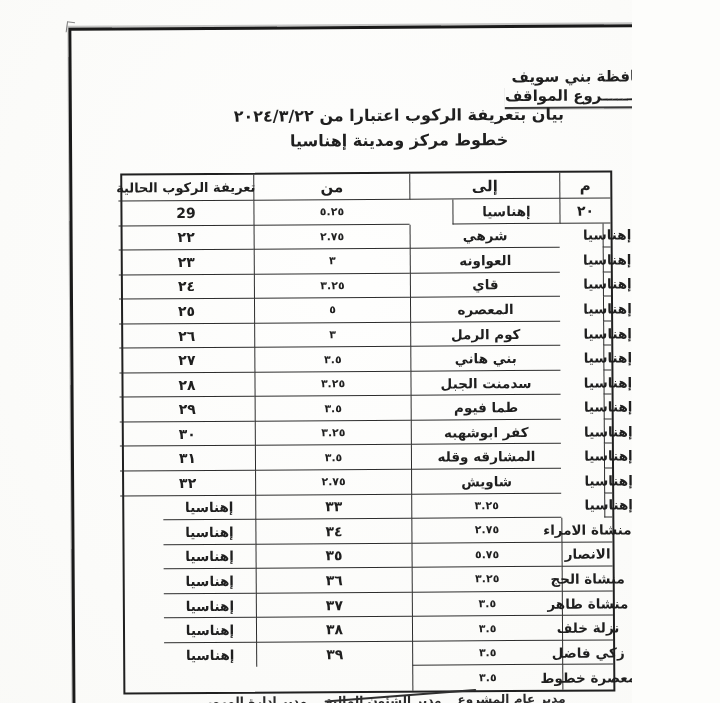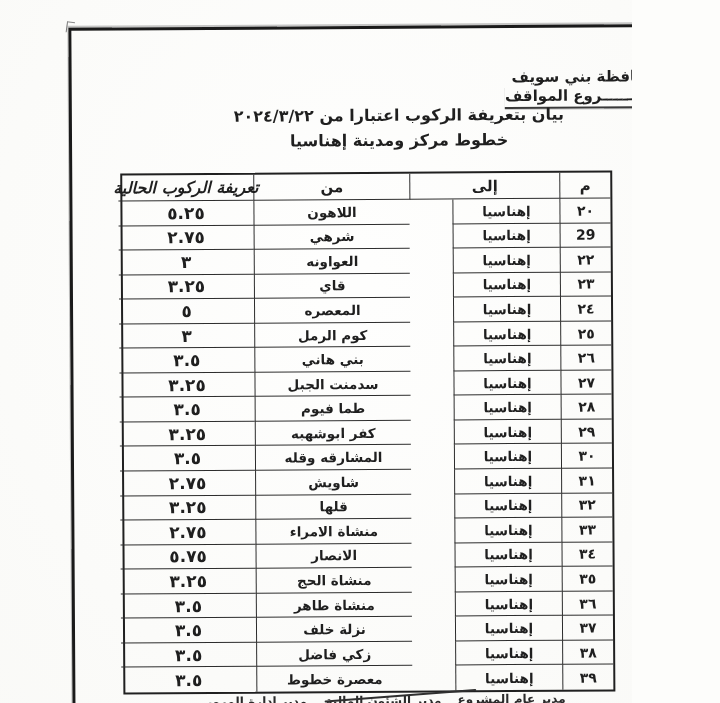--- a/index.html
+++ b/index.html
@@ -61,25 +61,25 @@
     display: flex; align-items: center; justify-content: center;
     border-left: 1.4px solid var(--line, #2d2d2d);
     border-bottom: 1.4px solid var(--line, #2d2d2d);
     font-weight: bold;
     white-space: nowrap;
     overflow: visible;
   }
   .c:nth-child(4n) { border-left: none; }           
   .c:nth-last-child(-n+4) { border-bottom: none; }  
   .hc { font-size: 15px; }
-  .hc.h-fare { font-size: 16px; font-style: italic; }
+  .hc.h-fare { font-size: 13px; }
   .c-num  { font-size: 14px; }
   .c-from { font-size: 13.5px; margin-left: 43px; }
   .c-to   { font-size: 13.5px; }
-  .c-fare { font-size: 17px; letter-spacing: 1px; }
+  .c-fare { font-size: 11px; letter-spacing: 1px; }
 
   .footer-frag {
     position: absolute; direction: rtl;
     font-size: 12px; font-weight: bold; color: #2b2b2b;
     white-space: nowrap;
   }
   .frag-right  { left: 455px; top: 693px; }
   .frag-middle { left: 323px; top: 694px; }
   .frag-left   { left: 203px; top: 694px; }
   .signature-stroke {
@@ -121,21 +121,20 @@
     </div>
 
     <div class="fare-table">
       <div class="c hc h-num">م</div>
       <div class="c hc h-to">إلى</div>
       <div class="c hc h-from">من</div>
       <div class="c hc h-fare">تعريفة الركوب الحالية</div>
 
     <div class="c c-num">٢٠</div>
         <div class="c c-from">إهناسيا</div>
-        <div class="c c-to">اللاهون</div>
         <div class="c c-fare">٥.٢٥</div>
         <div class="c c-num">29</div>
         <div class="c c-from">إهناسيا</div>
         <div class="c c-to">شرهي</div>
         <div class="c c-fare">٢.٧٥</div>
         <div class="c c-num">٢٢</div>
         <div class="c c-from">إهناسيا</div>
         <div class="c c-to">العواونه</div>
         <div class="c c-fare">٣</div>
         <div class="c c-num">٢٣</div>
@@ -169,21 +168,20 @@
         <div class="c c-num">٣٠</div>
         <div class="c c-from">إهناسيا</div>
         <div class="c c-to">المشارقه وقله</div>
         <div class="c c-fare">٣.٥</div>
         <div class="c c-num">٣١</div>
         <div class="c c-from">إهناسيا</div>
         <div class="c c-to">شاويش</div>
         <div class="c c-fare">٢.٧٥</div>
         <div class="c c-num">٣٢</div>
         <div class="c c-from">إهناسيا</div>
-        <div class="c c-to">قلها</div>
         <div class="c c-fare">٣.٢٥</div>
         <div class="c c-num">٣٣</div>
         <div class="c c-from">إهناسيا</div>
         <div class="c c-to">منشاة الامراء</div>
         <div class="c c-fare">٢.٧٥</div>
         <div class="c c-num">٣٤</div>
         <div class="c c-from">إهناسيا</div>
         <div class="c c-to">الانصار</div>
         <div class="c c-fare">٥.٧٥</div>
         <div class="c c-num">٣٥</div>

